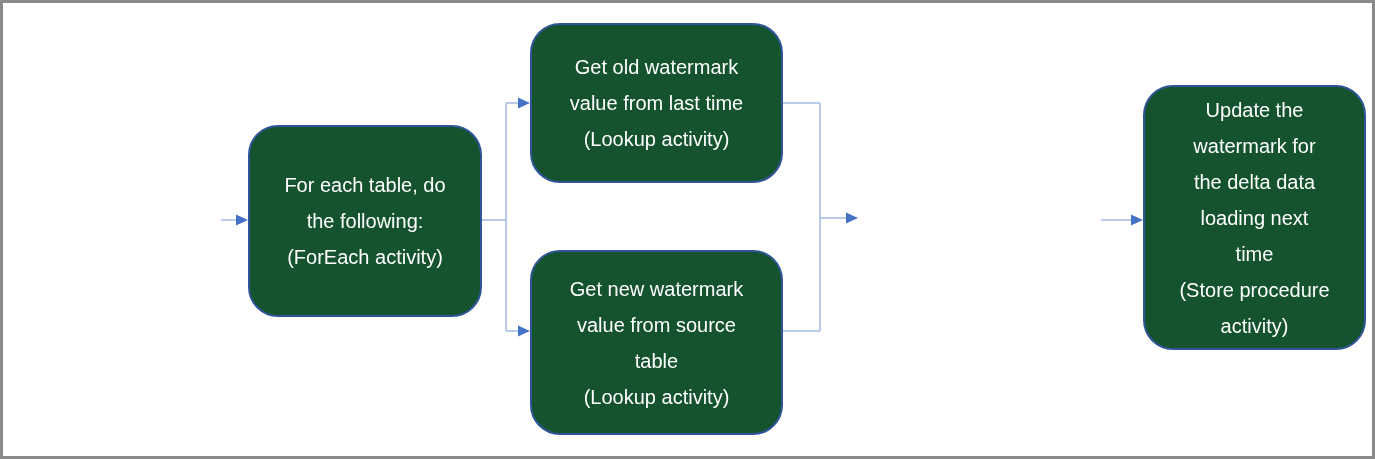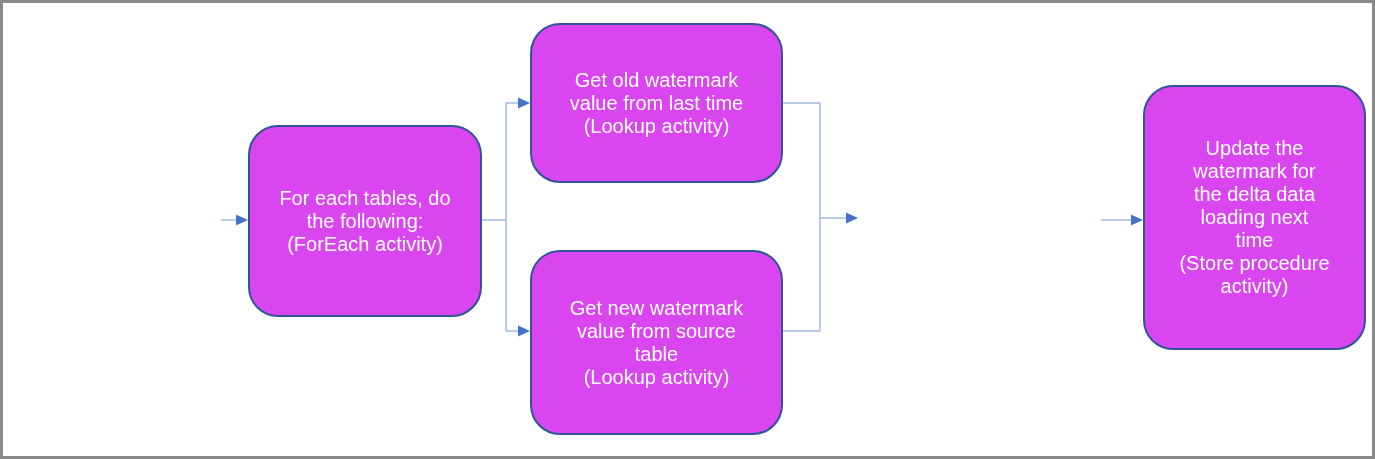--- a/index.html
+++ b/index.html
@@ -21,30 +21,30 @@
     position: absolute;
     left: 0;
     top: 0;
     width: 1375px;
     height: 459px;
     pointer-events: none;
   }
   .node {
     position: absolute;
     box-sizing: border-box;
-    background: #d946ef;
+    background: #14532d;
     border: 2px solid #2F5597;
     border-radius: 30px;
     color: #ffffff;
     display: flex;
     align-items: center;
     justify-content: center;
     text-align: center;
     font-size: 20px;
-    line-height: 23px;
+    line-height: 36px;
     padding: 8px 12px;
   }
   .node-text {
     white-space: pre-line;
   }
   
   #node-pass-tables      { left: 13px;   top: 128px; width: 205px; height: 181px; }
   #node-foreach          { left: 245px;  top: 122px; width: 234px; height: 192px; }
   #node-old-watermark    { left: 527px;  top: 20px;  width: 253px; height: 160px; }
   #node-new-watermark    { left: 527px;  top: 247px; width: 253px; height: 185px; }
@@ -67,21 +67,21 @@
       <polygon points="233,211.5 245,217 233,222.5"></polygon>
       <polygon points="515,94.5 527,100 515,105.5"></polygon>
       <polygon points="515,322.5 527,328 515,333.5"></polygon>
       <polygon points="843,209.5 855,215 843,220.5"></polygon>
       <polygon points="1128,211.5 1140,217 1128,222.5"></polygon>
     </g>
   </svg>
 
 
   <div class="node" id="node-foreach">
-    <span class="node-text">For each tables, do
+    <span class="node-text">For each table, do
 the following:
 (ForEach activity)</span>
   </div>
 
   <div class="node" id="node-old-watermark">
     <span class="node-text">Get old watermark
 value from last time
 (Lookup activity)</span>
   </div>
 

